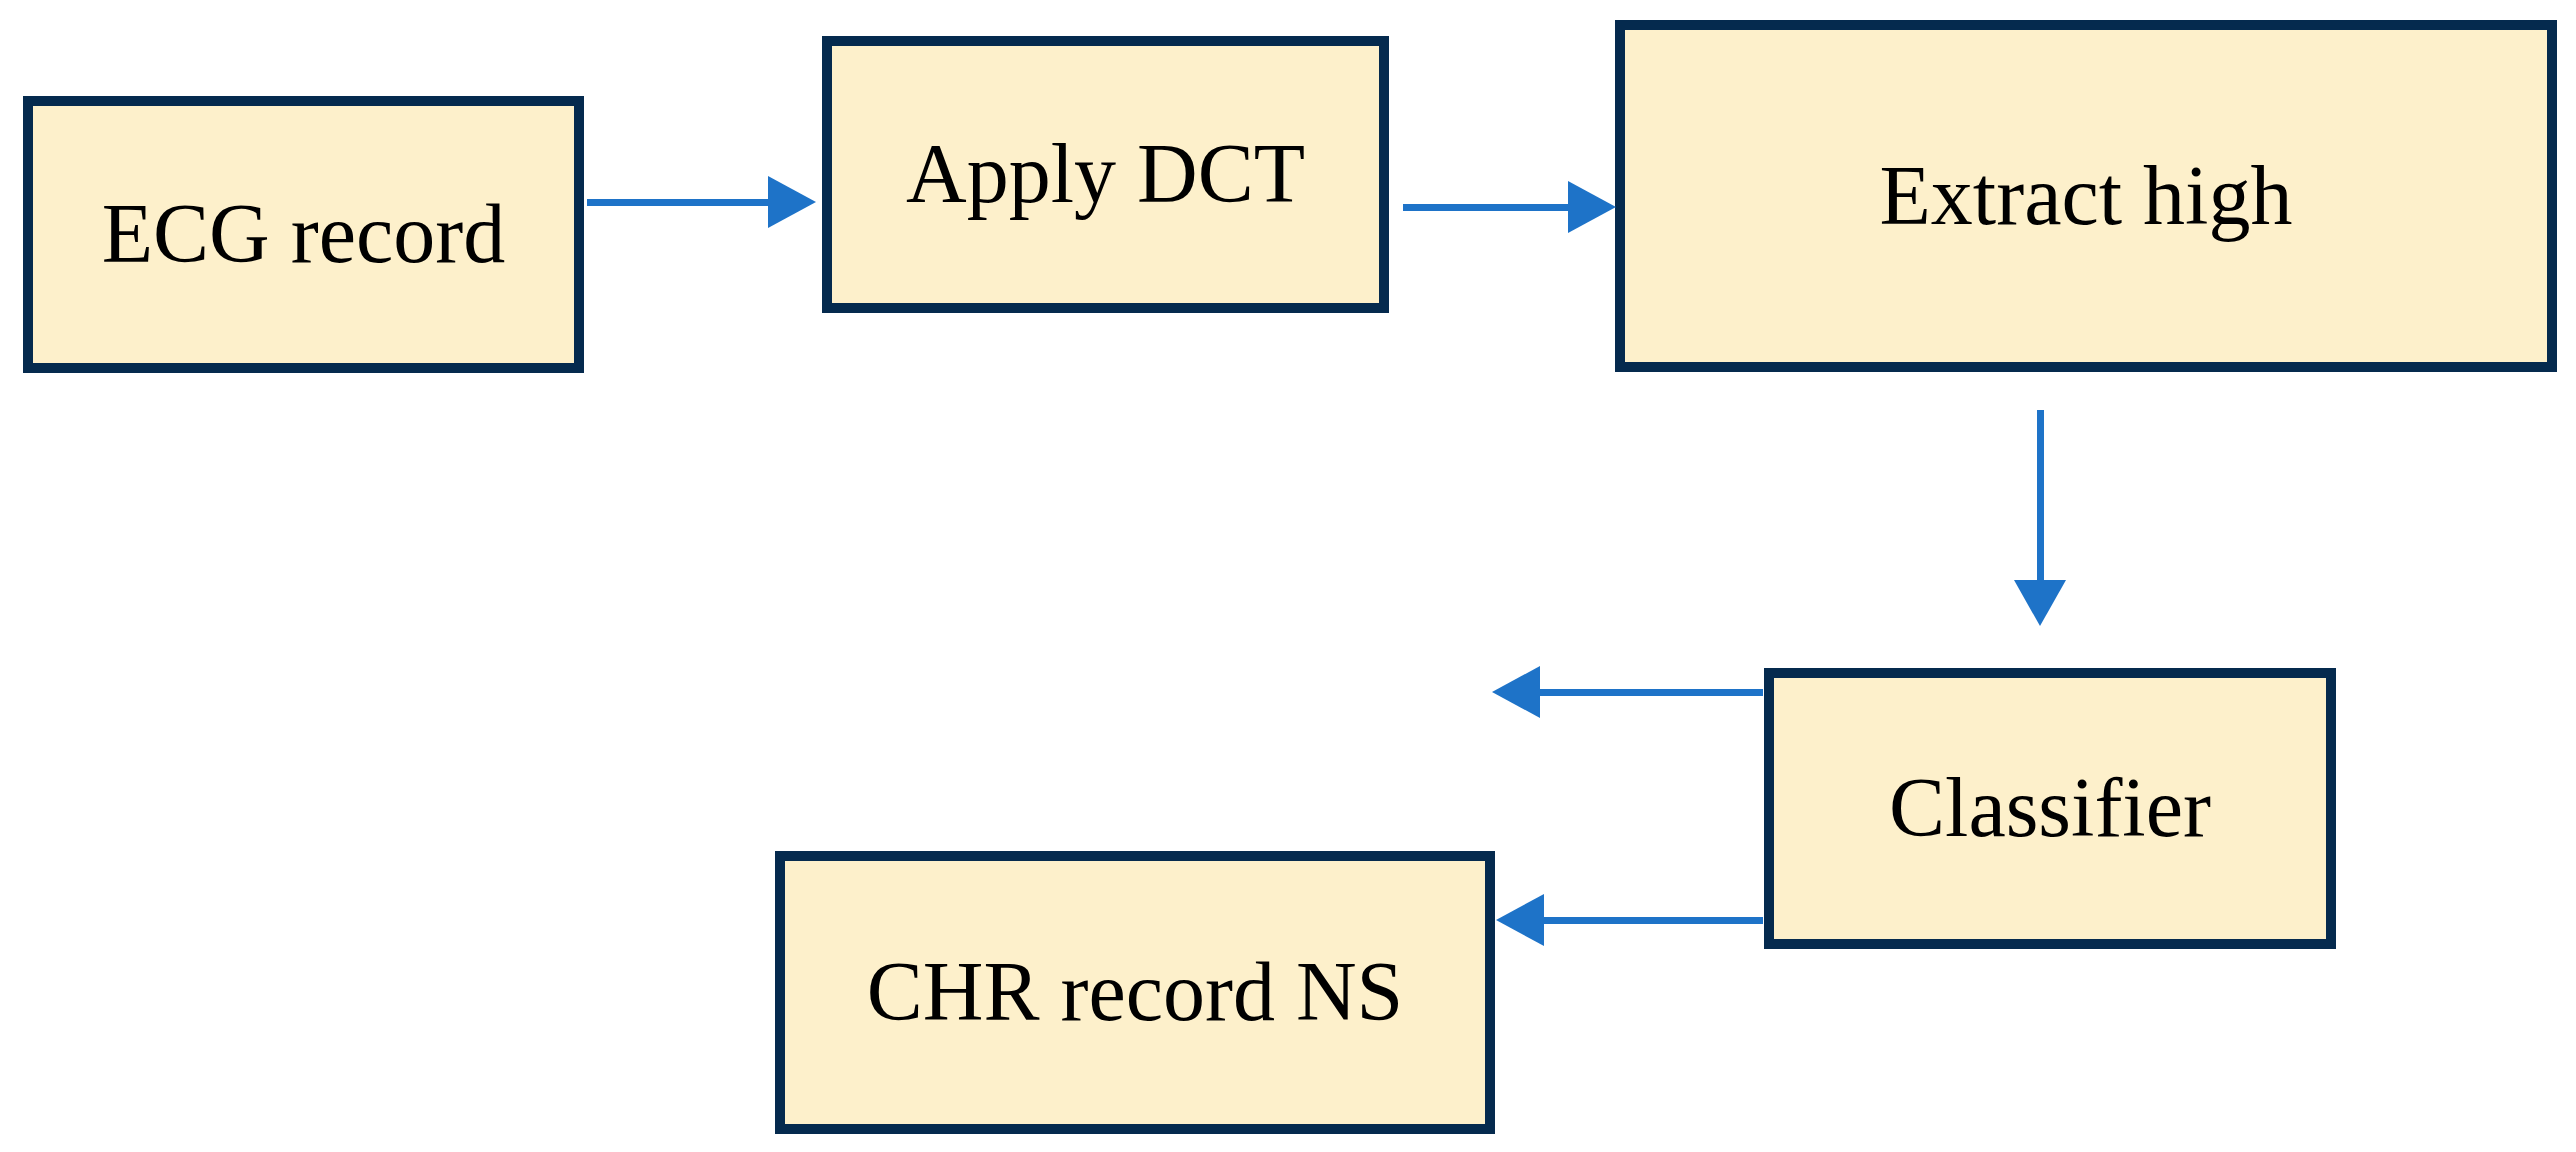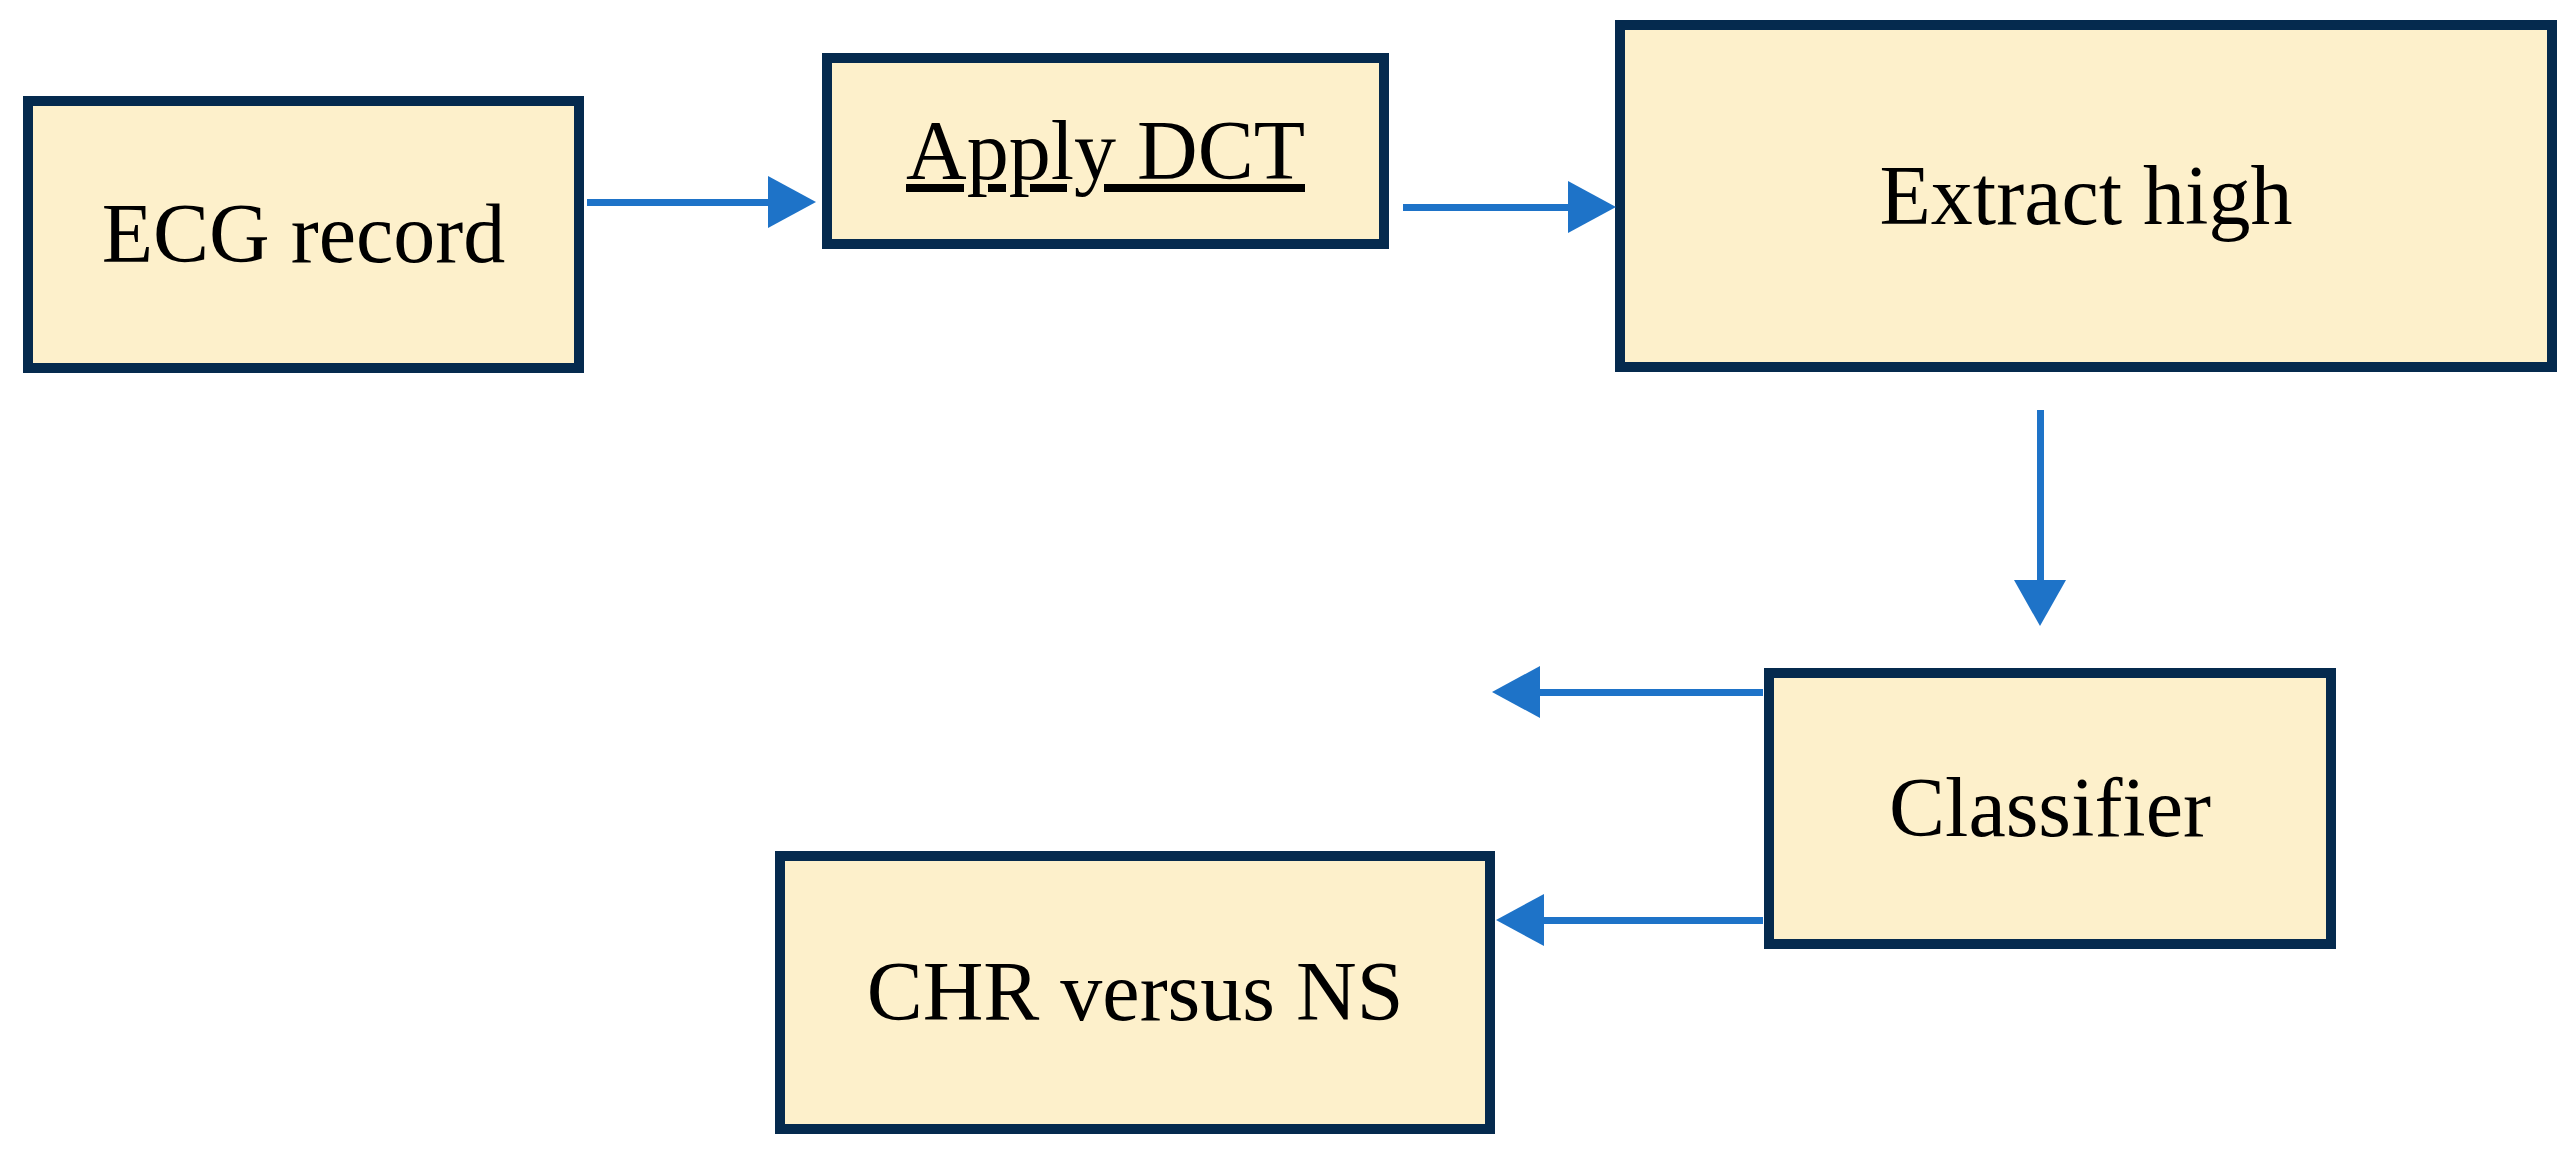--- a/index.html
+++ b/index.html
@@ -25,21 +25,21 @@
     flex-direction: column;
     align-items: center;
     justify-content: center;
     text-align: center;
     font-size: 84px;
     line-height: 1.15;
   }
   .node .node-label { display: block; }
 
   #node-ecg        { left: 23px;   top: 52px;  width: 561px; height: 277px; margin-top: 44px; }
-  #node-dct        { left: 822px;  top: 53px;  width: 567px; height: 196px; text-decoration: underline; }
+  #node-dct        { left: 822px;  top: 36px;  width: 567px; height: 277px; }
   #node-extract    { left: 1615px; top: 20px;  width: 942px; height: 352px; line-height: 138px; }
   #node-arr        { left: 775px;  top: 488px; width: 716px; height: 281px; }
   #node-chr        { left: 775px;  top: 851px; width: 720px; height: 283px; }
   #node-classifier { left: 1764px; top: 650px; width: 572px; height: 281px; margin-top: 18px; }
 
   .arrow { position: absolute; left: 0; top: 0; width: 0; height: 0; }
   .h-line {
     position: absolute;
     height: 6.7px;
     background: var(--arrow, #1E73C8);
@@ -103,21 +103,21 @@
   <div class="node" id="node-dct">
     <span class="node-label">Apply DCT</span>
   </div>
 
   <div class="node" id="node-extract">
     <span class="node-label">Extract high</span>
   </div>
 
 
   <div class="node" id="node-chr">
-    <span class="node-label">CHR versus NS</span>
+    <span class="node-label">CHR record NS</span>
   </div>
 
   <div class="node" id="node-classifier">
     <span class="node-label">Classifier</span>
   </div>
 
   <div class="arrow" id="arrow-ecg-dct">
     <div class="h-line"></div>
     <div class="head-right"></div>
   </div>

